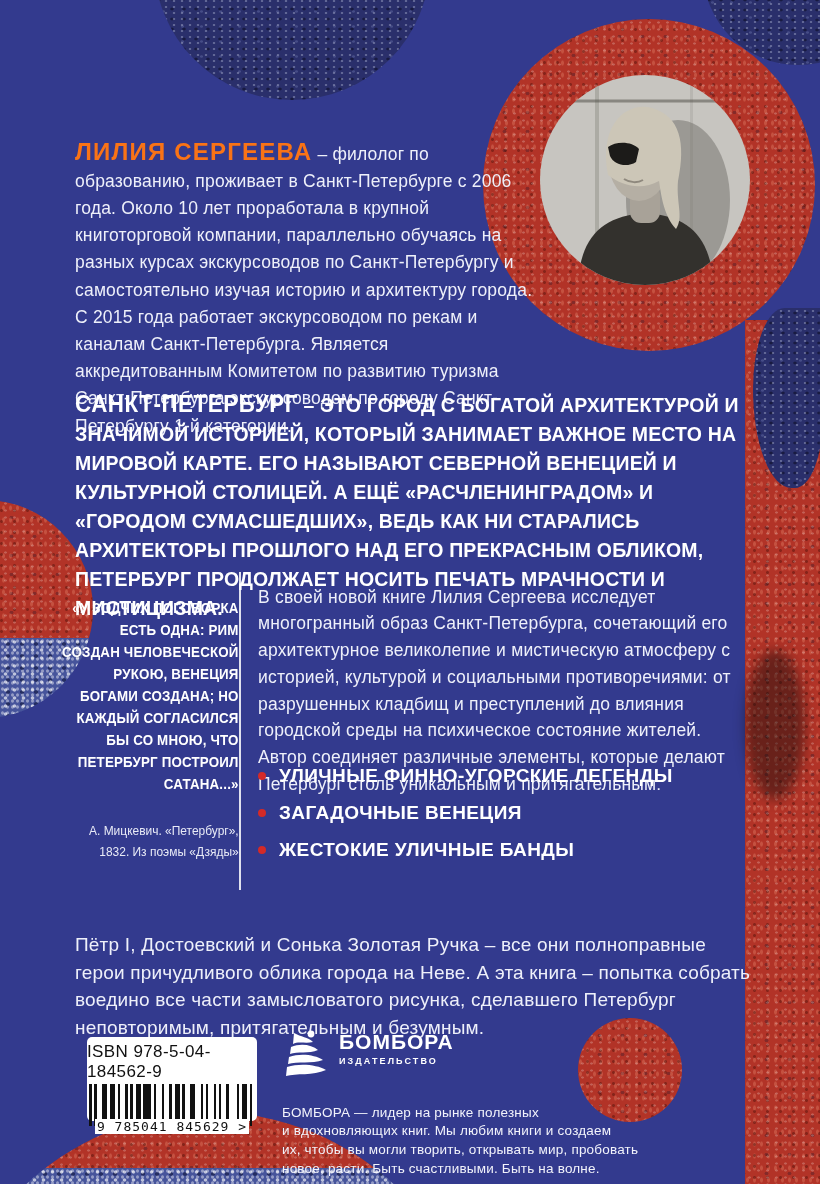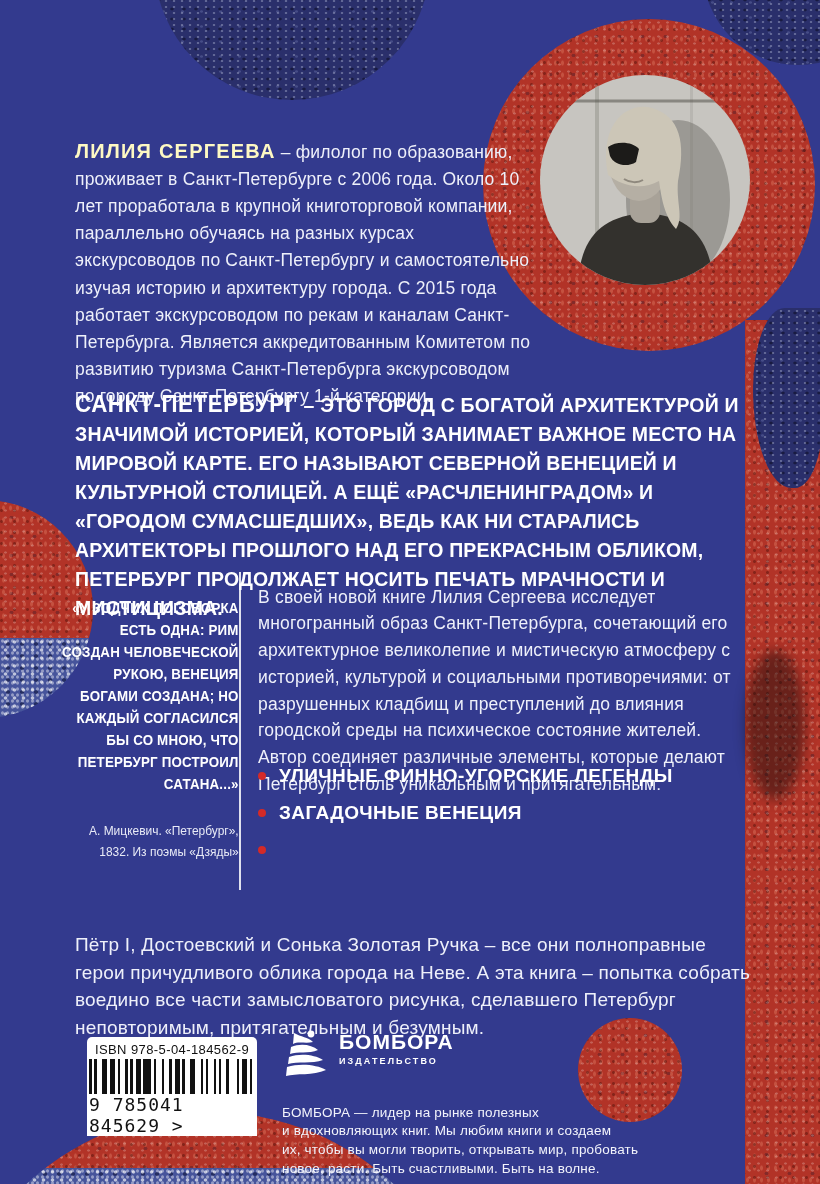--- a/index.html
+++ b/index.html
@@ -20,47 +20,47 @@
     radial-gradient(rgba(8,8,25,.5) 1.3px,transparent 2.1px),
     radial-gradient(rgba(140,150,205,.28) 1px,transparent 2px);
     background-size:8px 6px,12px 10px,19px 15px;}
   .tex-splatter{background-color:#46549b;background-image:
     radial-gradient(rgba(255,255,255,.65) 1.4px,transparent 2.2px),
     radial-gradient(rgba(15,20,60,.6) 1.6px,transparent 2.6px),
     radial-gradient(rgba(255,255,255,.42) 1px,transparent 1.8px);
     background-size:9px 8px,14px 12px,5px 6px;}
   .bio{left:75px;top:120px;width:458px;font-size:17.5px;line-height:27.2px;
        color:#eef0fa;letter-spacing:.2px;z-index:3;}
-  .author-name{color:#fef9c3;font-weight:bold;font-size:20px;letter-spacing:1.2px;}
+  .author-name{color:#f97316;font-weight:bold;font-size:24px;letter-spacing:1.2px;}
   .headline{left:75px;top:369px;width:706px;font-size:20.5px;line-height:29px;
        font-weight:bold;color:#fff;letter-spacing:.2px;
        transform:scaleX(.95);transform-origin:left top;z-index:3;}
   .headline .lead{font-size:23.5px;letter-spacing:.6px;}
   .quote{left:62px;top:597px;width:192px;text-align:right;color:#fff;
        transform:scaleX(.92);transform-origin:left top;z-index:3;}
   .quote-text{font-size:14.5px;font-weight:bold;line-height:22px;letter-spacing:.2px;}
   .quote-attr{margin-top:26px;font-size:13px;line-height:20.5px;font-weight:400;color:#e8eaf6;}
   .vline{left:239px;top:572px;width:2px;height:318px;background:rgba(255,255,255,.85);z-index:3;}
   .desc{left:258px;top:566px;width:484px;font-size:17.5px;line-height:26.8px;
        color:#eef0fa;letter-spacing:.2px;z-index:3;}
   .bullets{left:258px;top:764px;list-style:none;margin:0;padding:0;z-index:3;}
   .bullets li{display:flex;align-items:center;margin-bottom:14px;height:23px;}
   .dot{width:8px;height:8px;border-radius:50%;background:#d32a28;margin-right:13px;flex:none;}
   .bullets .b-label{color:#fff;font-weight:bold;font-size:19px;letter-spacing:.4px;}
   .closing{left:75px;top:912px;width:678px;font-size:19px;line-height:27.5px;
        color:#eef0fa;letter-spacing:.2px;z-index:3;}
   
   .barcode-panel{left:87px;top:1037px;width:170px;height:84px;background:#fff;
        border-radius:5px;z-index:4;display:flex;flex-direction:column;align-items:center;}
-  .isbn{font-size:13px;color:#111;margin-top:5px;letter-spacing:.4px;}
+  .isbn{font-size:17px;color:#111;margin-top:5px;letter-spacing:.4px;}
   .bars{display:flex;align-items:flex-start;height:42px;margin-top:2px;}
   .bars div{background:#111;height:36px;}
   .bars div.guard{height:42px;}
   .bars div.gap{background:transparent;}
-  .bc-digits{font-family:"DejaVu Sans Mono",monospace;font-size:18px;color:#111;
+  .bc-digits{font-family:"DejaVu Sans Mono",monospace;font-size:13px;color:#111;
        margin-top:-7px;background:#fff;padding:0 2px;letter-spacing:1px;}
   .logo-wrap{left:282px;top:1030px;display:flex;z-index:4;}
   .logo-text{margin-left:9px;}
   .pub-name{color:#fff;font-weight:bold;font-size:21px;letter-spacing:1px;line-height:24px;}
   .pub-sub{color:#fff;font-size:9px;letter-spacing:2.1px;font-weight:bold;margin-top:2px;}
   .pub-desc{left:282px;top:1090px;width:470px;color:#f2f3fb;font-size:13.5px;
        line-height:18.7px;white-space:pre-line;letter-spacing:.2px;z-index:4;}
   
   .photo-ring{left:483px;top:19px;width:332px;height:332px;z-index:2;}
   .photo{left:540px;top:75px;width:210px;height:210px;z-index:3;overflow:hidden;}
@@ -121,20 +121,21 @@
   <li>
       <span class="dot"></span>
       <span class="b-label">УЛИЧНЫЕ ФИННО-УГОРСКИЕ ЛЕГЕНДЫ</span>
     </li>
   <li>
       <span class="dot"></span>
       <span class="b-label">ЗАГАДОЧНЫЕ ВЕНЕЦИЯ</span>
     </li>
   <li>
       <span class="dot"></span>
+      <span class="b-label">ЖЕСТОКИЕ УЛИЧНЫЕ БАНДЫ</span>
     </li>
 </ul>
 
 <p class="abs closing">Пётр I, Достоевский и Сонька Золотая Ручка – все они полноправные герои причудливого облика города на Неве. А эта книга – попытка собрать воедино все части замысловатого рисунка, сделавшего Петербург неповторимым, притягательным и безумным.</p>
 
 <div class="abs barcode-panel">
   <div class="isbn">ISBN 978-5-04-184562-9</div>
   <div class="bars" id="bars">
       <div class="guard" style="width: 2.6px;"></div>
       <div class="gap" style="width: 2.6px;"></div>

